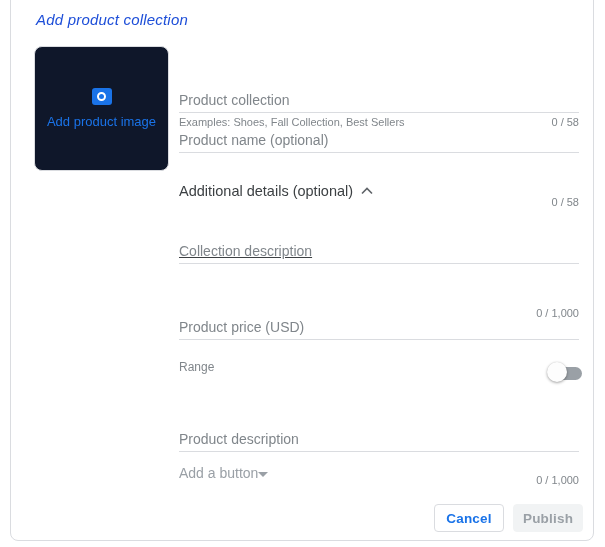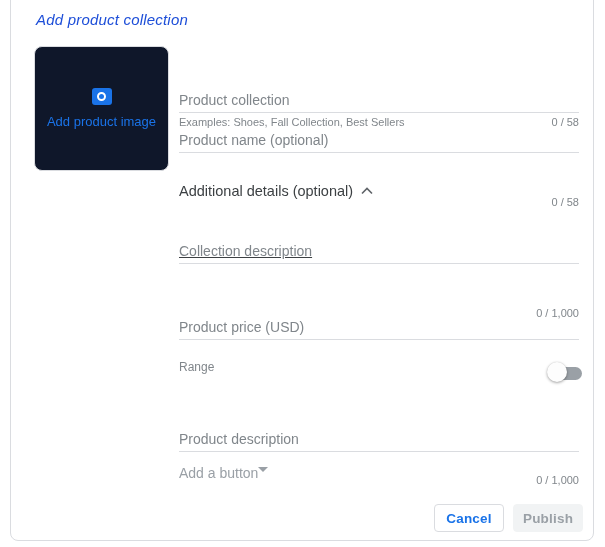--- a/index.html
+++ b/index.html
@@ -66,21 +66,21 @@
     background: #9aa0a6; border-radius: 7px;
   }
   .toggle-knob {
     position: absolute; left: 0px; top: 2px; width: 20px; height: 20px;
     background: #fdfdfd; border-radius: 50%;
     box-shadow: 0 1px 3px rgba(0,0,0,.35), 0 0 1px rgba(0,0,0,.15);
   }
 
   .add-button-dd {
     position: absolute; left: 168px; top: 476px;
-    display: flex; align-items: flex-start; gap: 0;
+    display: flex; align-items: center; gap: 0;
     font-size: 14px; color: #9aa0a6; cursor: pointer;
   }
   .dd-arrow {
     width: 0; height: 0; margin-top: 2px;
     border-left: 5px solid transparent; border-right: 5px solid transparent;
     border-top: 5px solid #9aa0a6;
   }
 
   .btn {
     position: absolute; top: 515px; height: 28px; width: 70px;

